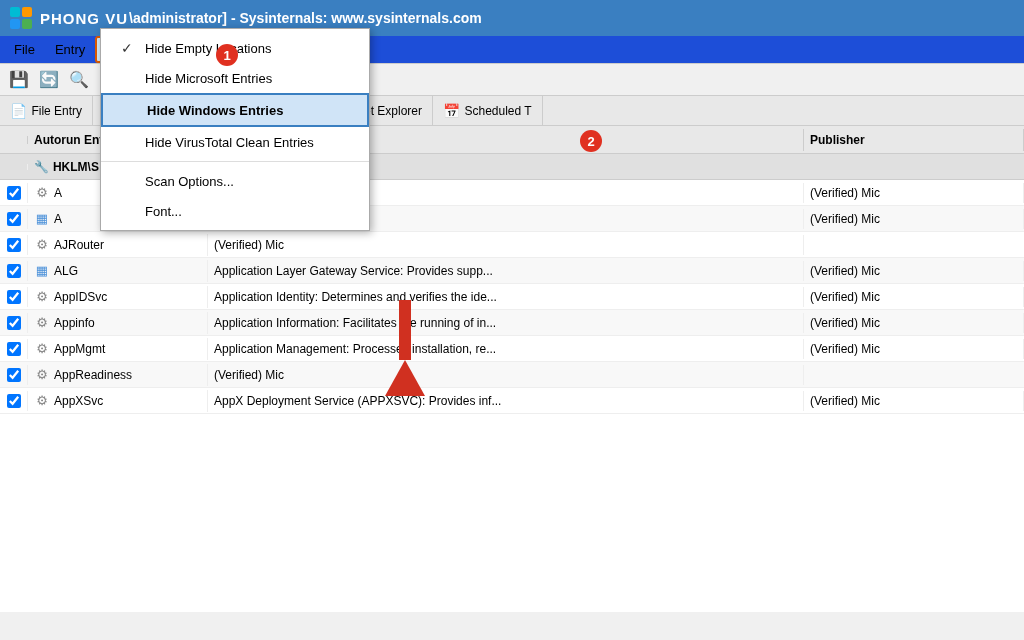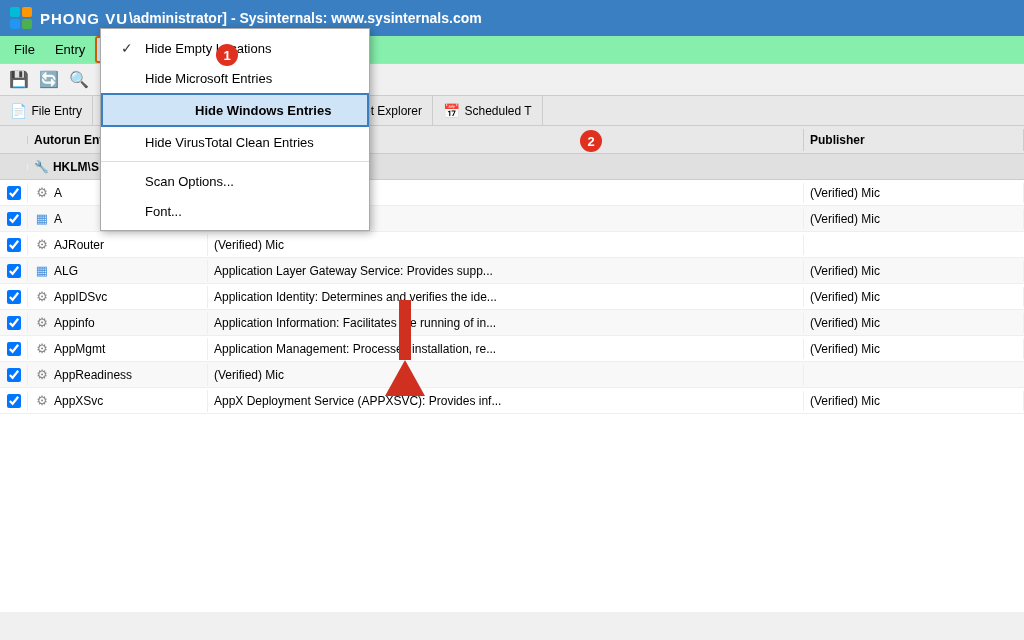--- a/index.html
+++ b/index.html
@@ -41,21 +41,21 @@
       border-radius: 2px;
     }
     .logo-sq.teal { background: #00bcd4; }
     .logo-sq.orange { background: #ff9800; }
     .logo-sq.blue { background: #2196f3; }
     .logo-sq.green { background: #4caf50; }
     .brand-text { font-size: 15px; font-weight: bold; letter-spacing: 1px; color: white; }
 
     
     .menu-bar {
-      background: #86efac;
+      background: #1d4ed8;
       border-bottom: 1px solid #ccc;
       display: flex;
       align-items: center;
       height: 28px;
       padding: 0 4px;
       position: relative;
       z-index: 100;
     }
     .menu-item {
       padding: 4px 10px;
@@ -303,21 +303,21 @@
   <div class="dropdown-item">
     <span class="checkmark">✓</span>
     <span>Hide Empty Locations</span>
   </div>
   <div class="dropdown-item">
     <span class="checkmark">&nbsp;</span>
     <span>Hide Microsoft Entries</span>
   </div>
   <div class="dropdown-item highlighted">
     <span class="checkmark">&nbsp;</span>
-    <span style="font-weight:bold;margin-left:48px;">Hide Windows Entries</span>
+    <span style="font-weight:bold;">Hide Windows Entries</span>
   </div>
   <div class="dropdown-item">
     <span class="checkmark">&nbsp;</span>
     <span>Hide VirusTotal Clean Entries</span>
   </div>
   <div class="dropdown-divider"></div>
   <div class="dropdown-item">
     <span class="checkmark">&nbsp;</span>
     <span>Scan Options...</span>
   </div>

